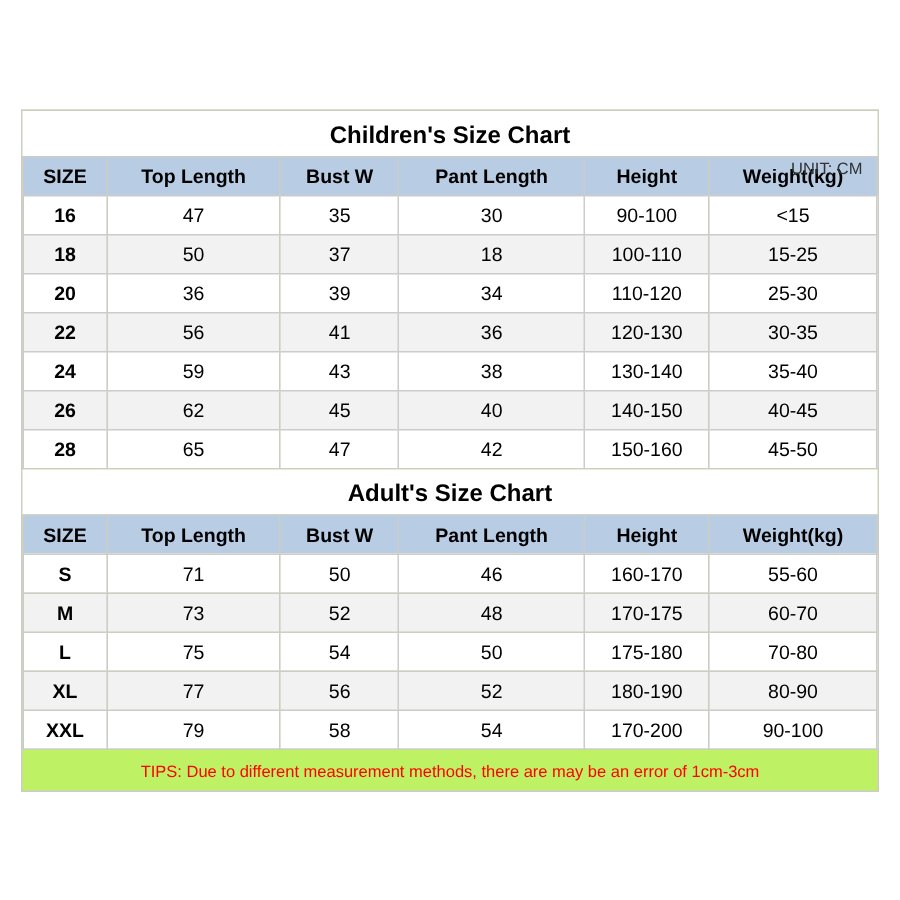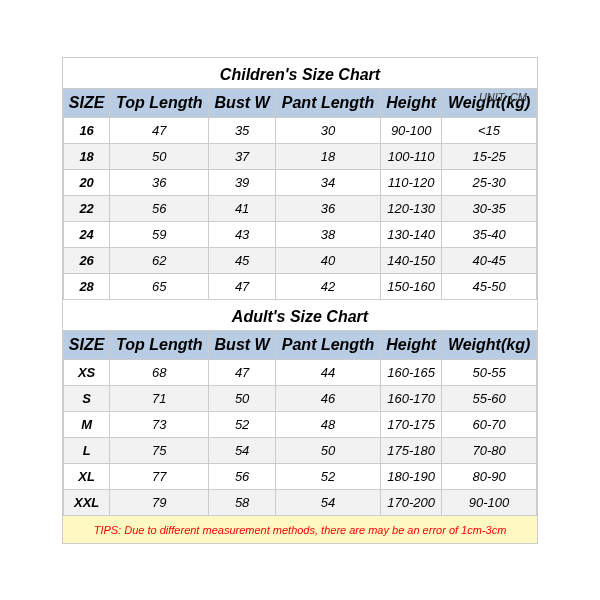--- a/index.html
+++ b/index.html
@@ -7,24 +7,23 @@
       width: 600px;
       height: 600px;
       background: #fff;
       font-family: Arial, sans-serif;
       font-size: 13px;
       display: flex;
       align-items: center;
       justify-content: center;
     }
     .container {
-      width: 476px;
+      width: 572px;
       border: 1px solid #ccc;
-      background: #fef9c3;
-      font-style: italic;
+      background: #bef264;
     }
     .chart-title-row {
       display: flex;
       align-items: center;
       justify-content: center;
       background: #fff;
       padding: 8px 10px 4px;
       position: relative;
     }
     .chart-title {
@@ -44,21 +43,21 @@
       border-collapse: collapse;
     }
     th, td {
       border: 1px solid #ccc;
       text-align: center;
       padding: 5px 4px;
     }
     thead th {
       background: #b8cce4;
       font-weight: bold;
-      font-size: 16px;
+      font-size: 13px;
     }
     tbody tr td:first-child {
       font-weight: bold;
       margin-top: 12px;
     }
     tbody tr:nth-child(even) {
       background: #f2f2f2;
     }
     tbody tr:nth-child(odd) {
       background: #fff;
@@ -171,28 +170,20 @@
       <tr>
         <th>SIZE</th>
         <th>Top Length</th>
         <th>Bust W</th>
         <th>Pant Length</th>
         <th>Height</th>
         <th>Weight(kg)</th>
       </tr>
     </thead>
     <tbody id="adults-tbody">
-    <tr>
-          <td>XS</td>
-          <td>68</td>
-          <td>47</td>
-          <td>44</td>
-          <td>160-165</td>
-          <td>50-55</td>
-        </tr>
         <tr>
           <td>S</td>
           <td>71</td>
           <td>50</td>
           <td>46</td>
           <td>160-170</td>
           <td>55-60</td>
         </tr>
         <tr>
           <td>M</td>

